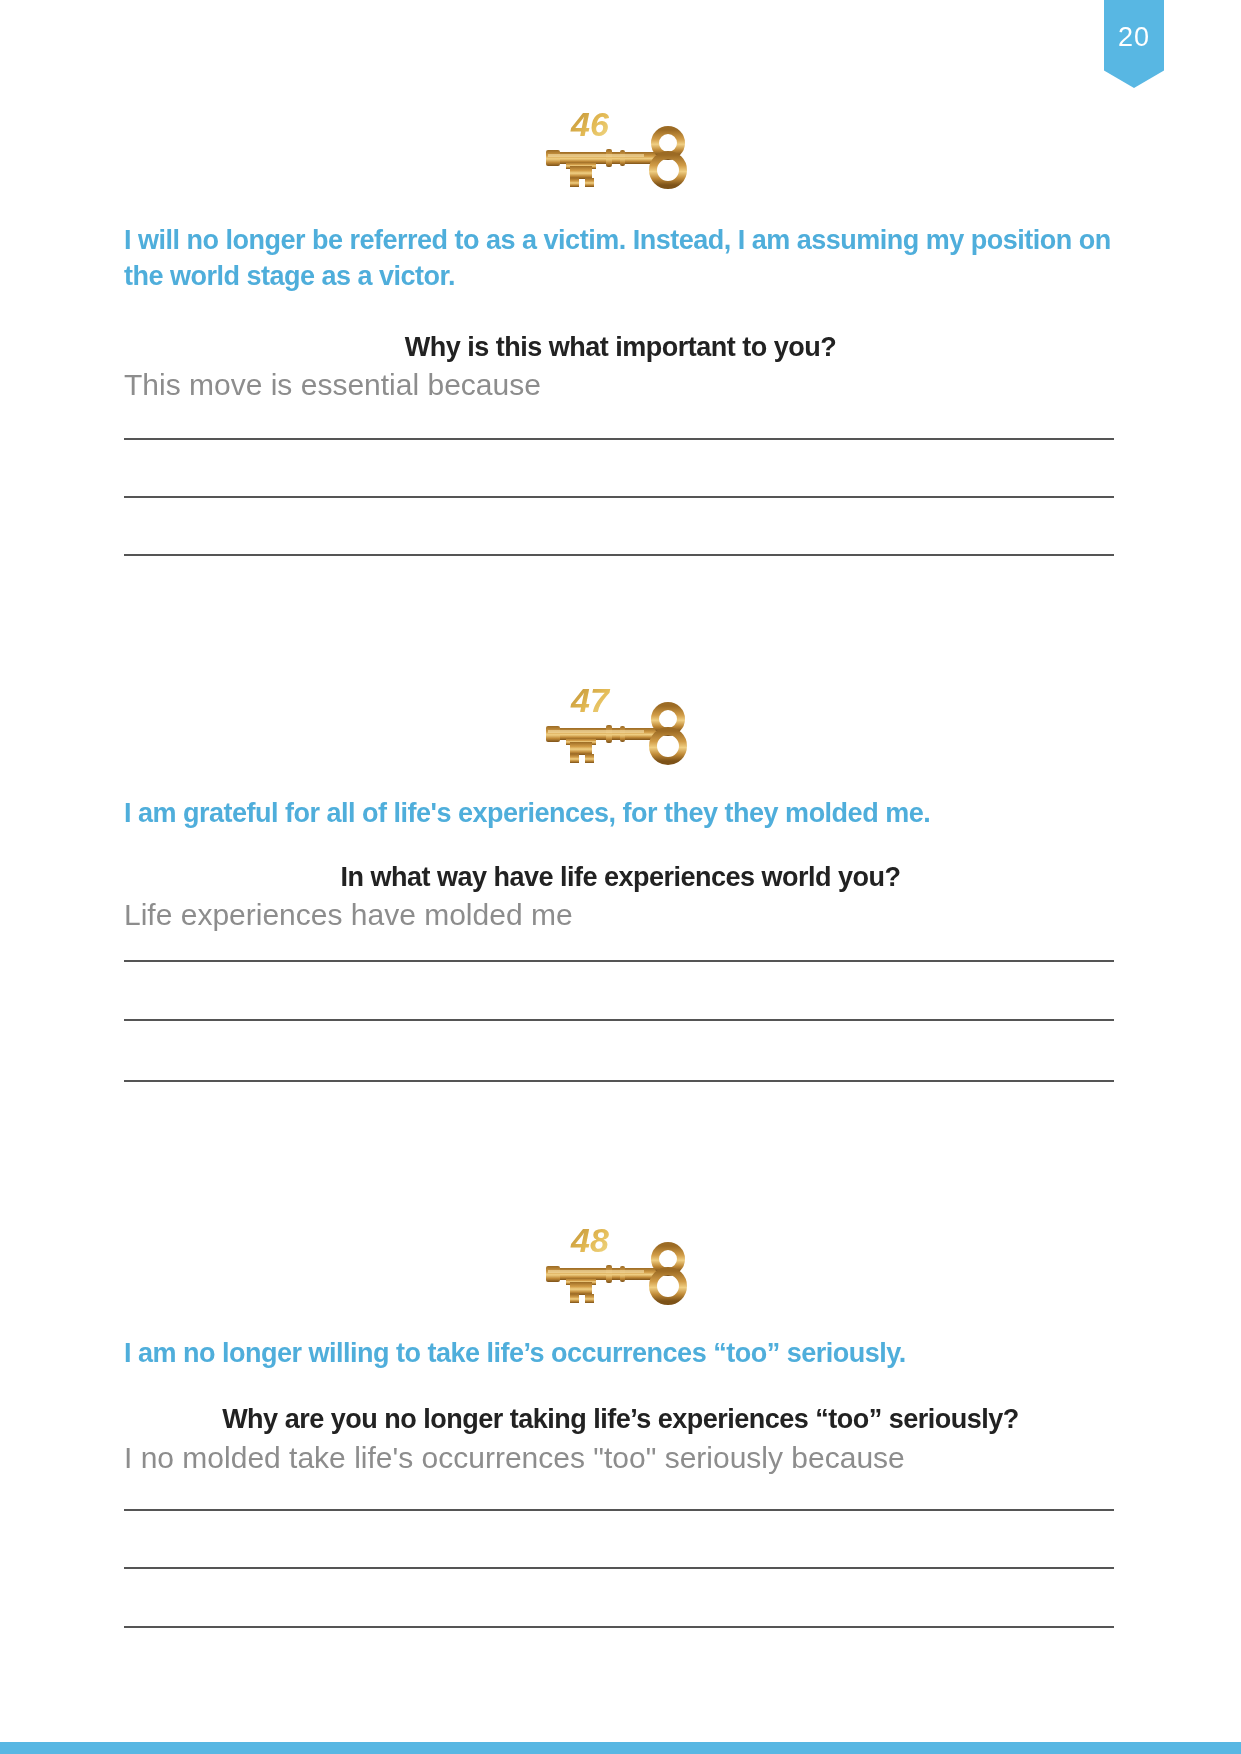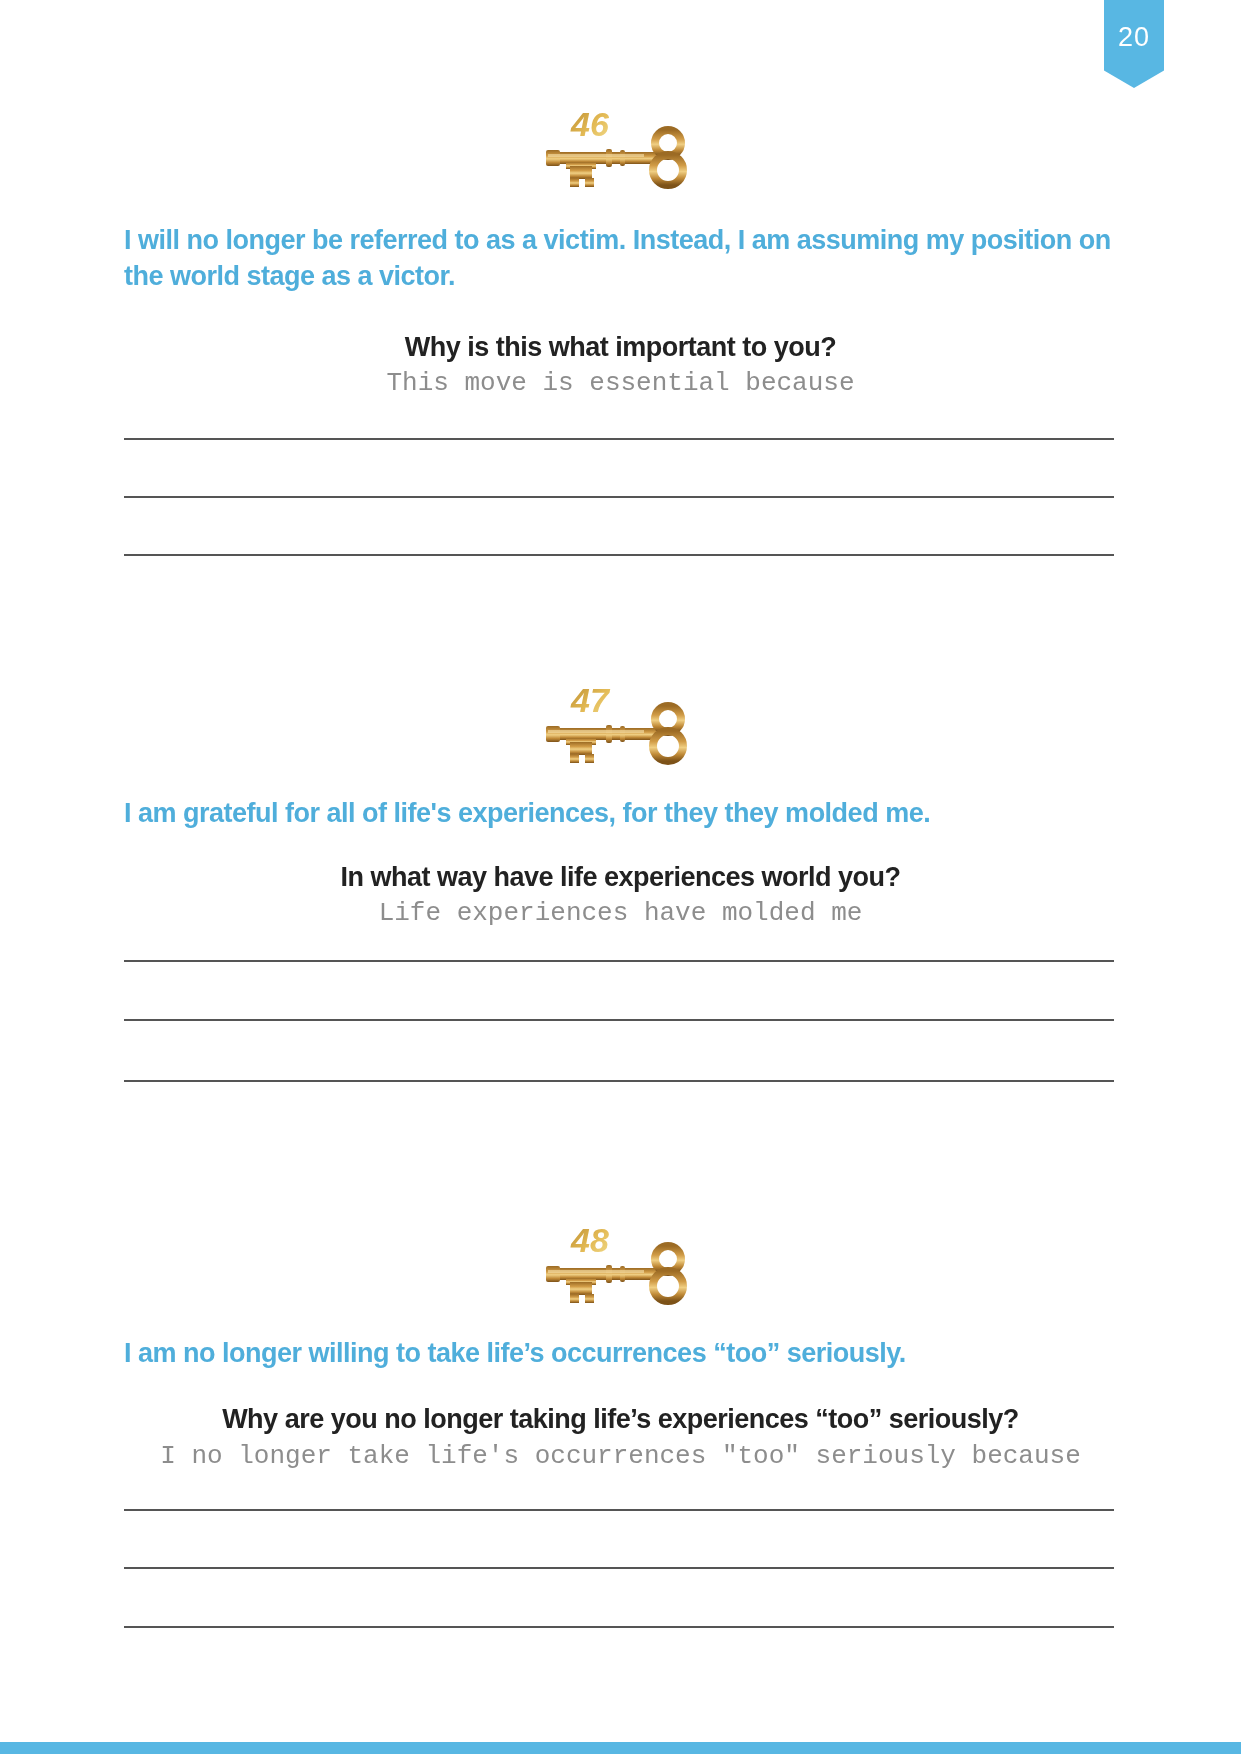--- a/index.html
+++ b/index.html
@@ -53,26 +53,25 @@
     left:124px; width:993px;
     text-align:center;
     color:#222222;
     font-size:27px;
     font-weight:bold;
     letter-spacing:-0.5px;
   }
   .prompt{
     position:absolute;
     left:124px; width:993px;
-    text-align:center;
+    text-align:left;
     color:#8d8d8d;
-    font-size:26px;
+    font-size:30px;
     font-weight:normal;
     letter-spacing:0;
-    font-family:Liberation Mono, monospace;
   }
   .answer-line{
     position:absolute;
     left:124px; width:990px;
     height:0;
     border-top:2px solid #555555;
   }
   .footer-bar{
     position:absolute;
     left:0; bottom:0;
@@ -166,20 +165,20 @@
       <rect x="30" y="82" width="9" height="9" fill="url(#goldGrad)"></rect>
       <rect x="45" y="82" width="9" height="9" fill="url(#goldGrad)"></rect>
       <rect x="100" y="56" width="16" height="12" fill="url(#goldGrad)"></rect>
       <circle cx="128" cy="47" r="13" fill="none" stroke="url(#goldGrad)" stroke-width="8"></circle>
       <circle cx="128" cy="74" r="15" fill="none" stroke="url(#goldGrad)" stroke-width="8"></circle>
       <rect x="8" y="58" width="96" height="3" fill="#f7e3ae" opacity="0.6"></rect>
     </svg>
   </div>
   <div class="affirmation" style="top:1335px">I am no longer willing to take life’s occurrences “too” seriously.</div>
   <div class="question" style="top:1404px">Why are you no longer taking life’s experiences “too” seriously?</div>
-  <div class="prompt" style="top:1441px">I no longer take life's occurrences "too" seriously because</div>
+  <div class="prompt" style="top:1441px">I no molded take life's occurrences "too" seriously because</div>
   <div class="answer-line" style="top:1509px"></div>
   <div class="answer-line" style="top:1567px"></div>
   <div class="answer-line" style="top:1626px"></div>
 
   <div class="footer-bar"></div>
 
 </div>
 
 </body></html>

